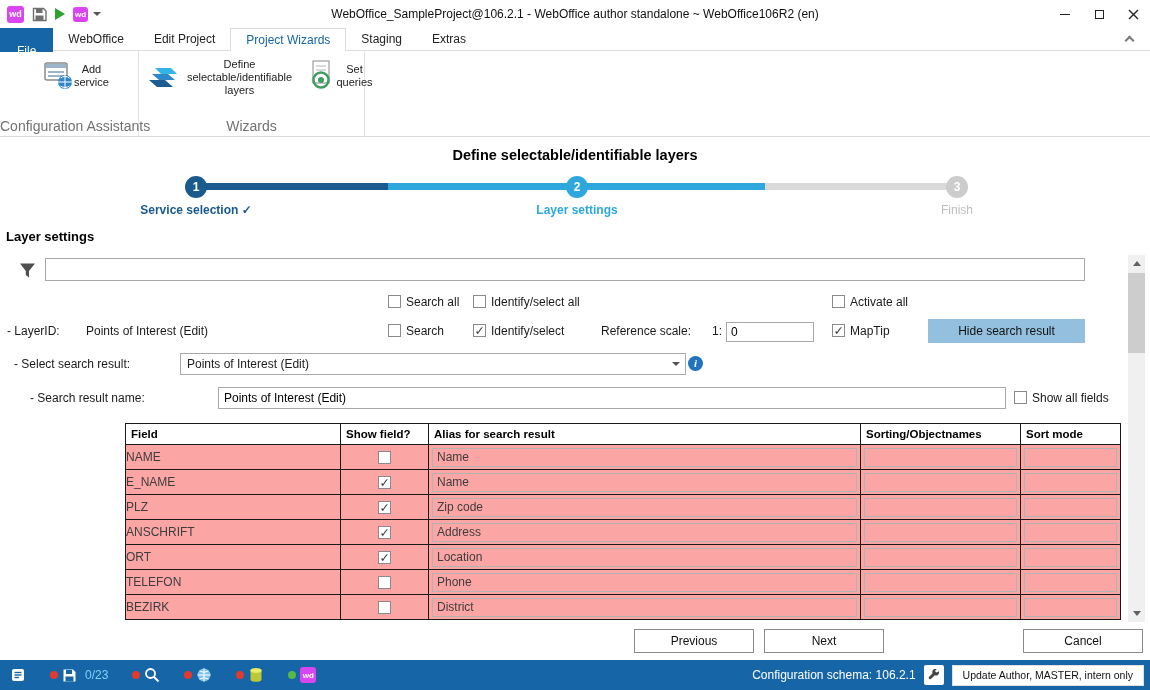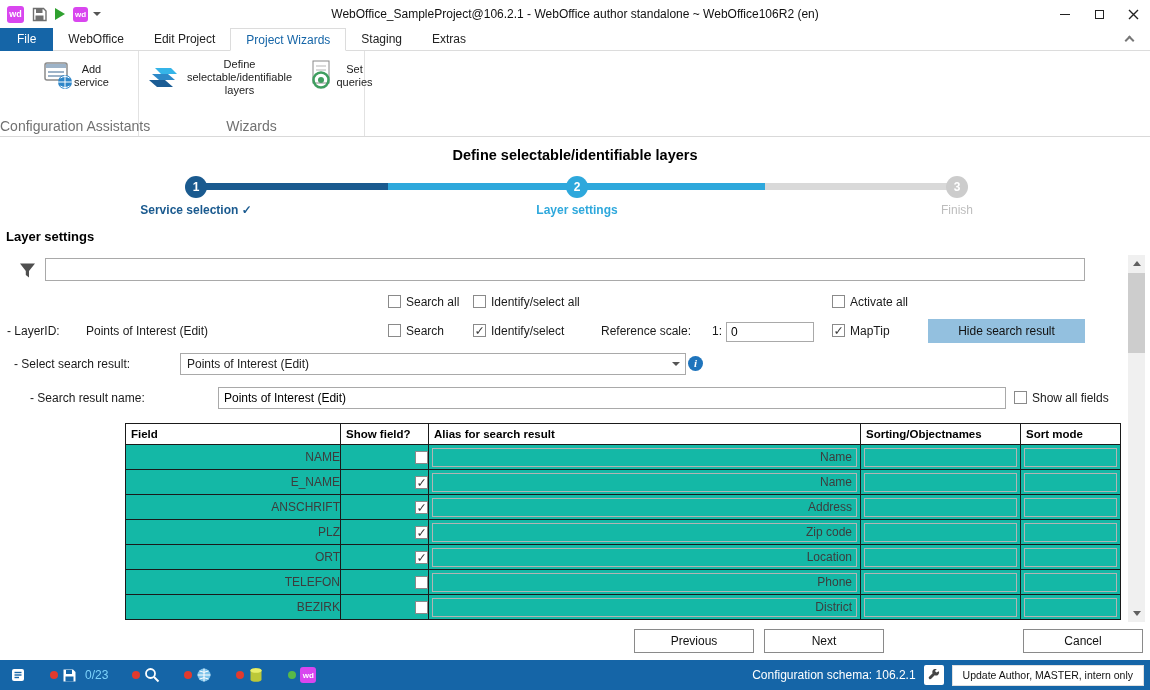--- a/index.html
+++ b/index.html
@@ -19,21 +19,21 @@
   .caret-down { width:0; height:0; border-top:4px solid #555; border-left:4px solid transparent; border-right:4px solid transparent; margin-left:-3px; }
   .tb-title { position:absolute; left:0; right:0; top:0; height:28px; line-height:28px; text-align:center; font-size:12px; color:#111; }
   .win-controls { position:absolute; right:0; top:0; height:28px; display:flex; }
   .win-btn { width:34px; height:28px; display:flex; align-items:center; justify-content:center; }
   .min-glyph { width:10px; height:0; border-top:1.5px solid #222; display:block; }
   .max-glyph { width:9px; height:9px; border:1.2px solid #222; display:block; }
 
   
   .tabrow { position:absolute; top:28px; left:0; width:100%; height:23px; background:#fff; border-bottom:1px solid #dcdcdc; display:flex; z-index:3; }
   .tab { height:23px; line-height:22px; padding:0 15px; font-size:12px; color:#222; white-space:nowrap; }
-  .tab.file { background:#1565a7; color:#fff; padding:0 17px; }
+  .tab.file { background:#1565a7; color:#fff; padding:12px 17px; }
   .tab.selected { color:#1565a7; border:1px solid #dcdcdc; border-bottom:1px solid #fff; margin-bottom:-1px; background:#fff; }
   .ribbon-collapse { position:absolute; right:12px; top:34px; width:12px; height:12px; z-index:4; }
   .chev-up { display:block; width:7px; height:7px; border-top:2px solid #777; border-left:2px solid #777; transform:rotate(45deg); margin-top:3px; }
 
   
   .ribbon { position:absolute; top:51px; left:0; width:100%; height:86px; background:#fff; border-bottom:1px solid #d9d9d9; display:flex; }
   .rgroup { position:relative; height:100%; border-right:1px solid #e2e2e2; display:flex; align-items:flex-start; justify-content:center; padding:4px 2px 0 2px; }
   .rgroup-label { position:absolute; bottom:2px; left:0; width:100%; text-align:center; font-size:14px; color:#717171; white-space:nowrap; }
   .ritem { display:flex; flex-direction:row; align-items:center; padding:2px 2px; }
   .ritem .ricon { height:36px; display:flex; align-items:center; justify-content:center; }
@@ -66,21 +66,21 @@
   .dd-arrow { width:0; height:0; border-top:4px solid #555; border-left:4px solid transparent; border-right:4px solid transparent; }
   .info-icon { position:absolute; left:688px; top:-1px; width:15px; height:15px; border-radius:50%; background:#1f74bc; color:#fff; font-family:"Liberation Serif", serif; font-style:italic; font-weight:bold; font-size:11px; text-align:center; line-height:15px; }
 
   .name-input { position:absolute; left:218px; top:-4px; width:788px; height:22px; border:1px solid #a9a9a9; font-size:12px; padding:0 5px; font-family:inherit; }
 
   
   .table-wrap { position:absolute; left:125px; top:423px; width:996px; height:199px; overflow:hidden; }
   table.fields { border-collapse:collapse; table-layout:fixed; width:995px; }
   table.fields th, table.fields td { border:1px solid #1a1a1a; }
   table.fields th { height:21px; font-size:11.5px; font-weight:bold; text-align:left; padding:0 0 0 5px; background:#fff; color:#000; }
-  table.fields td { height:25px; padding:0; font-size:12px; color:#3d3d3d; background:#14b8a6;text-align:right; }
+  table.fields td { height:25px; padding:0; font-size:12px; color:#3d3d3d; background:#fca5a5; }
   td.fieldname { padding-left:6px; }
   td.showfield { text-align:center; }
   td.showfield .cb { display:inline-block; vertical-align:middle; }
   .cellbox { height:19px; border:1px solid #b3b3b3; margin:0 3px; padding:0 4px; line-height:17px; font-size:12px; color:#3d3d3d; overflow:hidden; white-space:nowrap; }
 
   
   .scrollbar { position:absolute; left:1128px; top:255px; width:17px; height:367px; background:#f0f0f0; }
   .sb-btn { position:absolute; left:0; width:17px; height:17px; background:#f0f0f0; display:flex; align-items:center; justify-content:center; }
   .sb-up { top:0; } .sb-down { bottom:0; }
   .tri-up { width:0; height:0; border-bottom:5px solid #606060; border-left:4px solid transparent; border-right:4px solid transparent; }
@@ -310,37 +310,37 @@
               <div class="cellbox">Name</div>
             </td>
       <td>
               <div class="cellbox"></div>
             </td>
       <td>
               <div class="cellbox"></div>
             </td>
     </tr>
           <tr>
+      <td class="fieldname">PLZ</td>
+      <td class="showfield"><span class="cb checked"></span></td>
+      <td>
+              <div class="cellbox">Zip code</div>
+            </td>
+      <td>
+              <div class="cellbox"></div>
+            </td>
+      <td>
+              <div class="cellbox"></div>
+            </td>
+    </tr>
+          <tr>
       <td class="fieldname">ANSCHRIFT</td>
       <td class="showfield"><span class="cb checked"></span></td>
       <td>
               <div class="cellbox">Address</div>
-            </td>
-      <td>
-              <div class="cellbox"></div>
-            </td>
-      <td>
-              <div class="cellbox"></div>
-            </td>
-    </tr>
-          <tr>
-      <td class="fieldname">PLZ</td>
-      <td class="showfield"><span class="cb checked"></span></td>
-      <td>
-              <div class="cellbox">Zip code</div>
             </td>
       <td>
               <div class="cellbox"></div>
             </td>
       <td>
               <div class="cellbox"></div>
             </td>
     </tr>
           <tr>
       <td class="fieldname">ORT</td>

